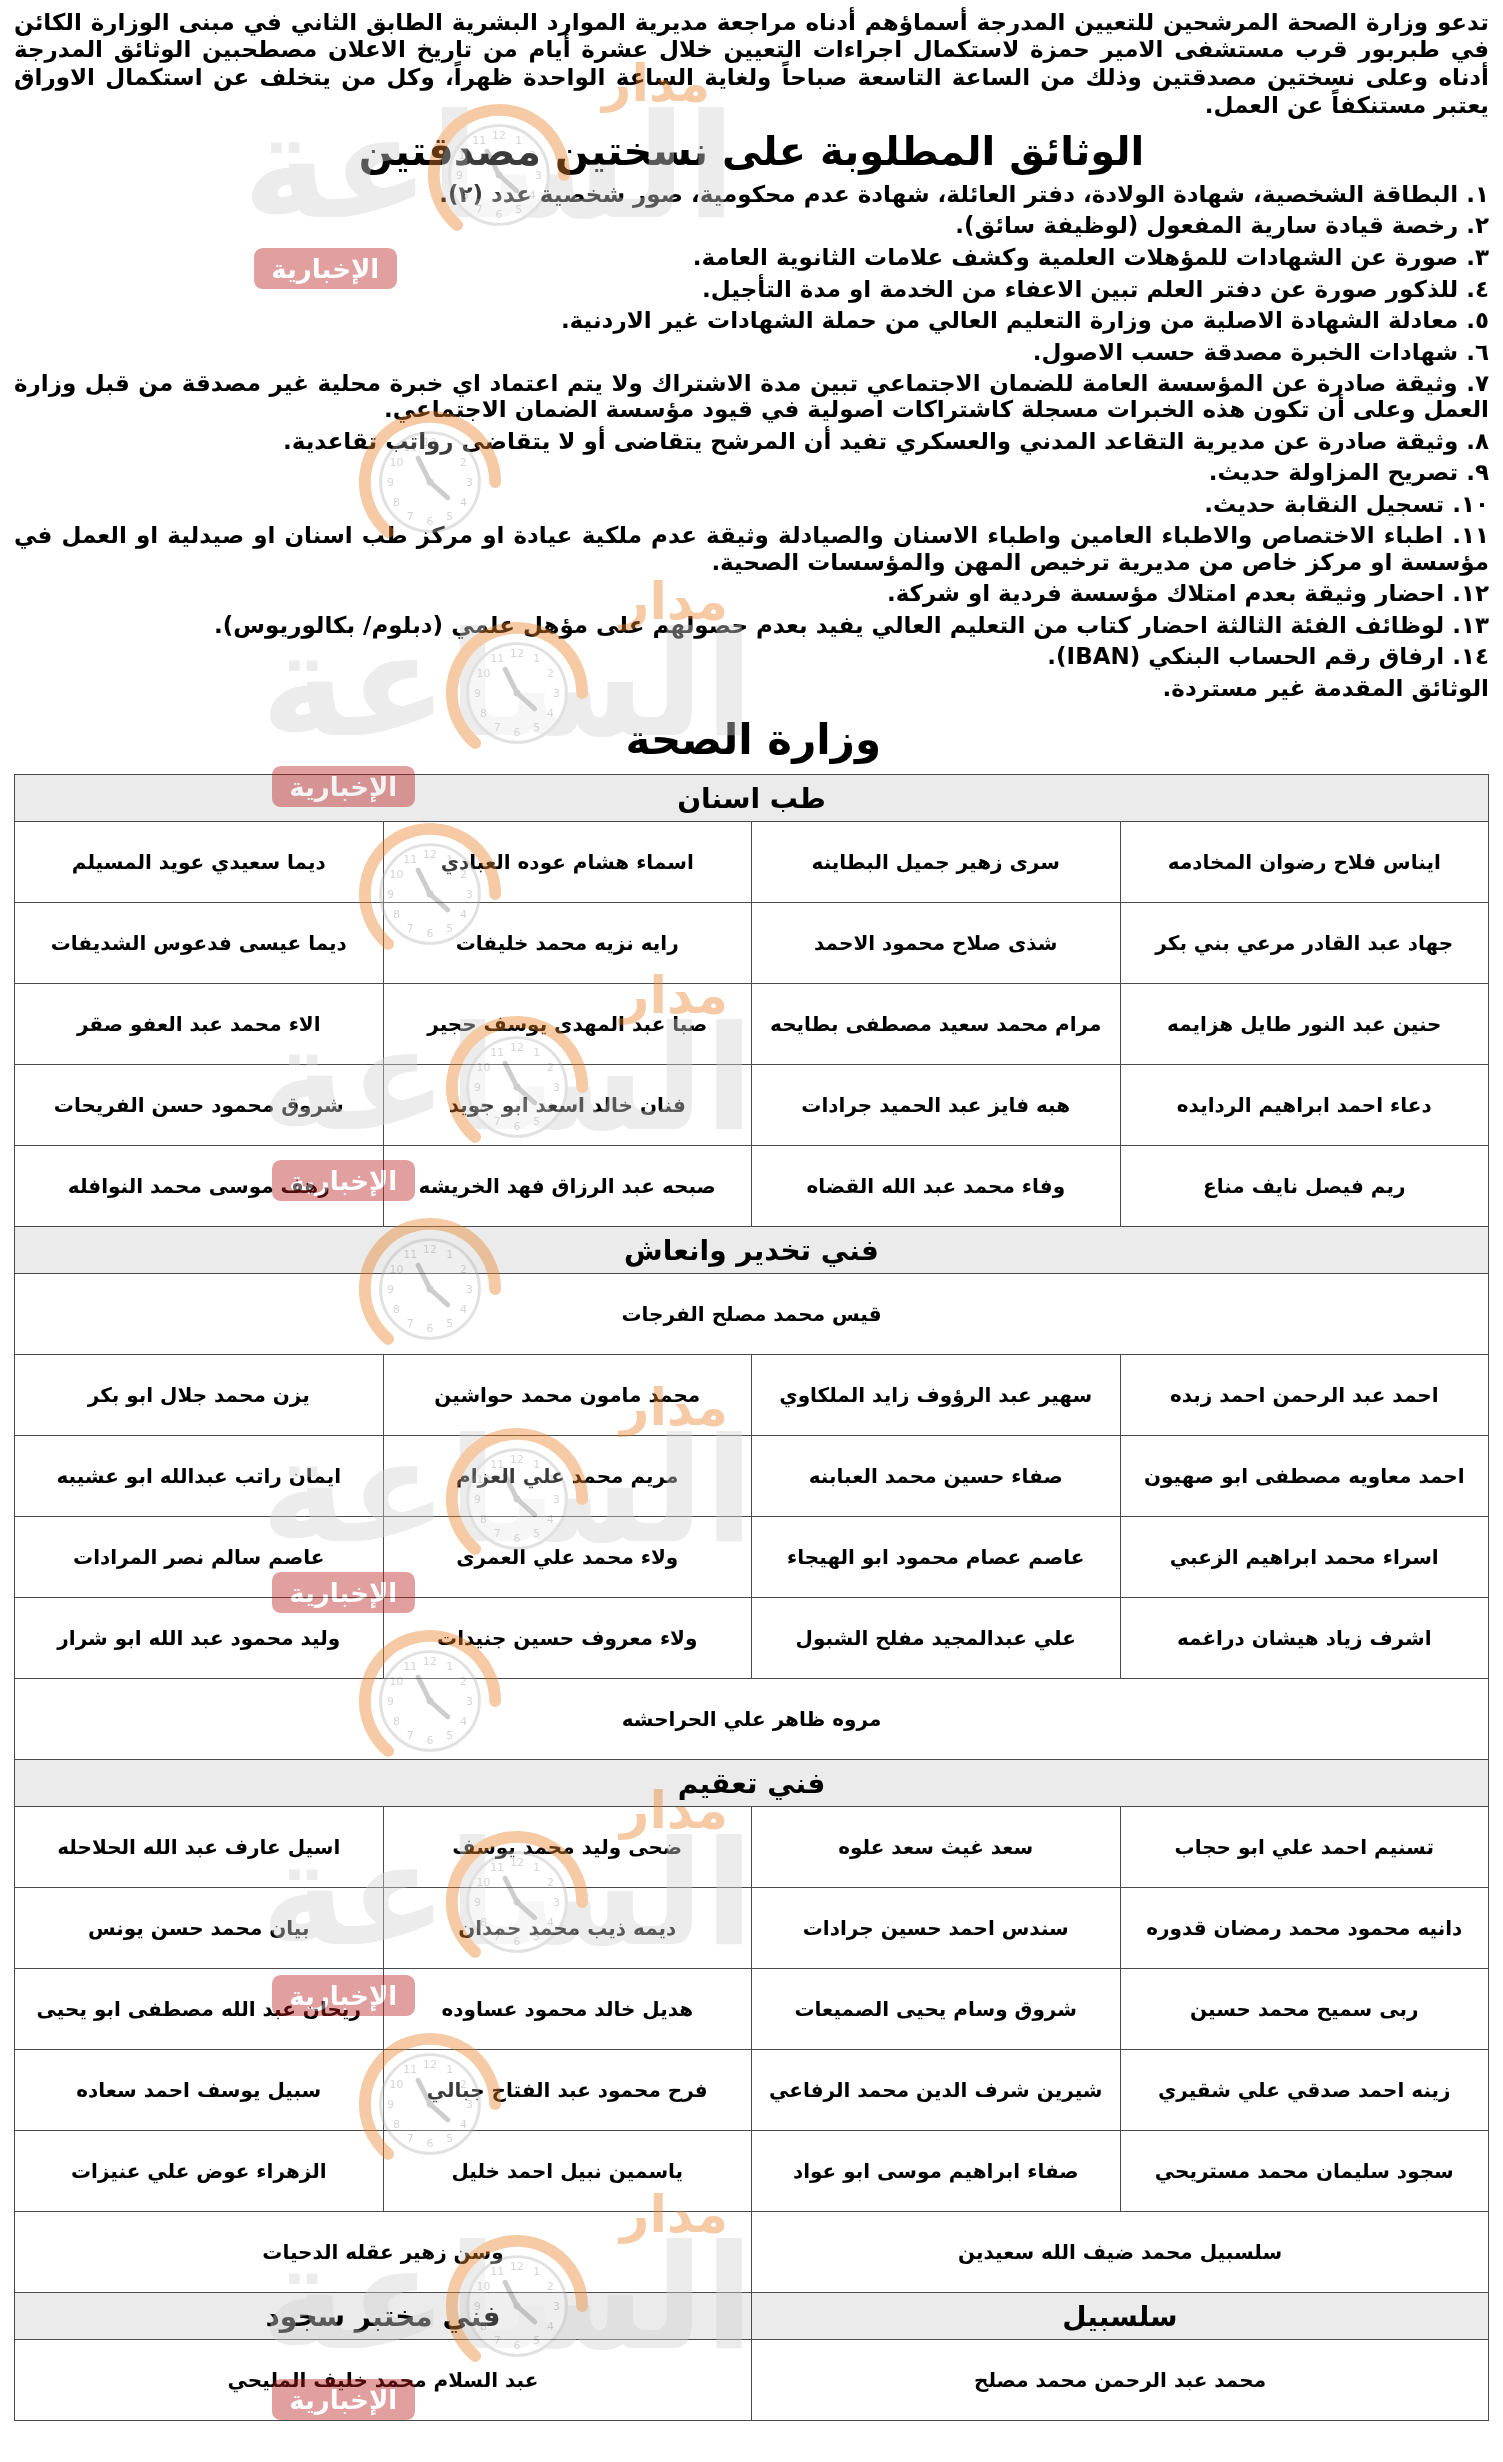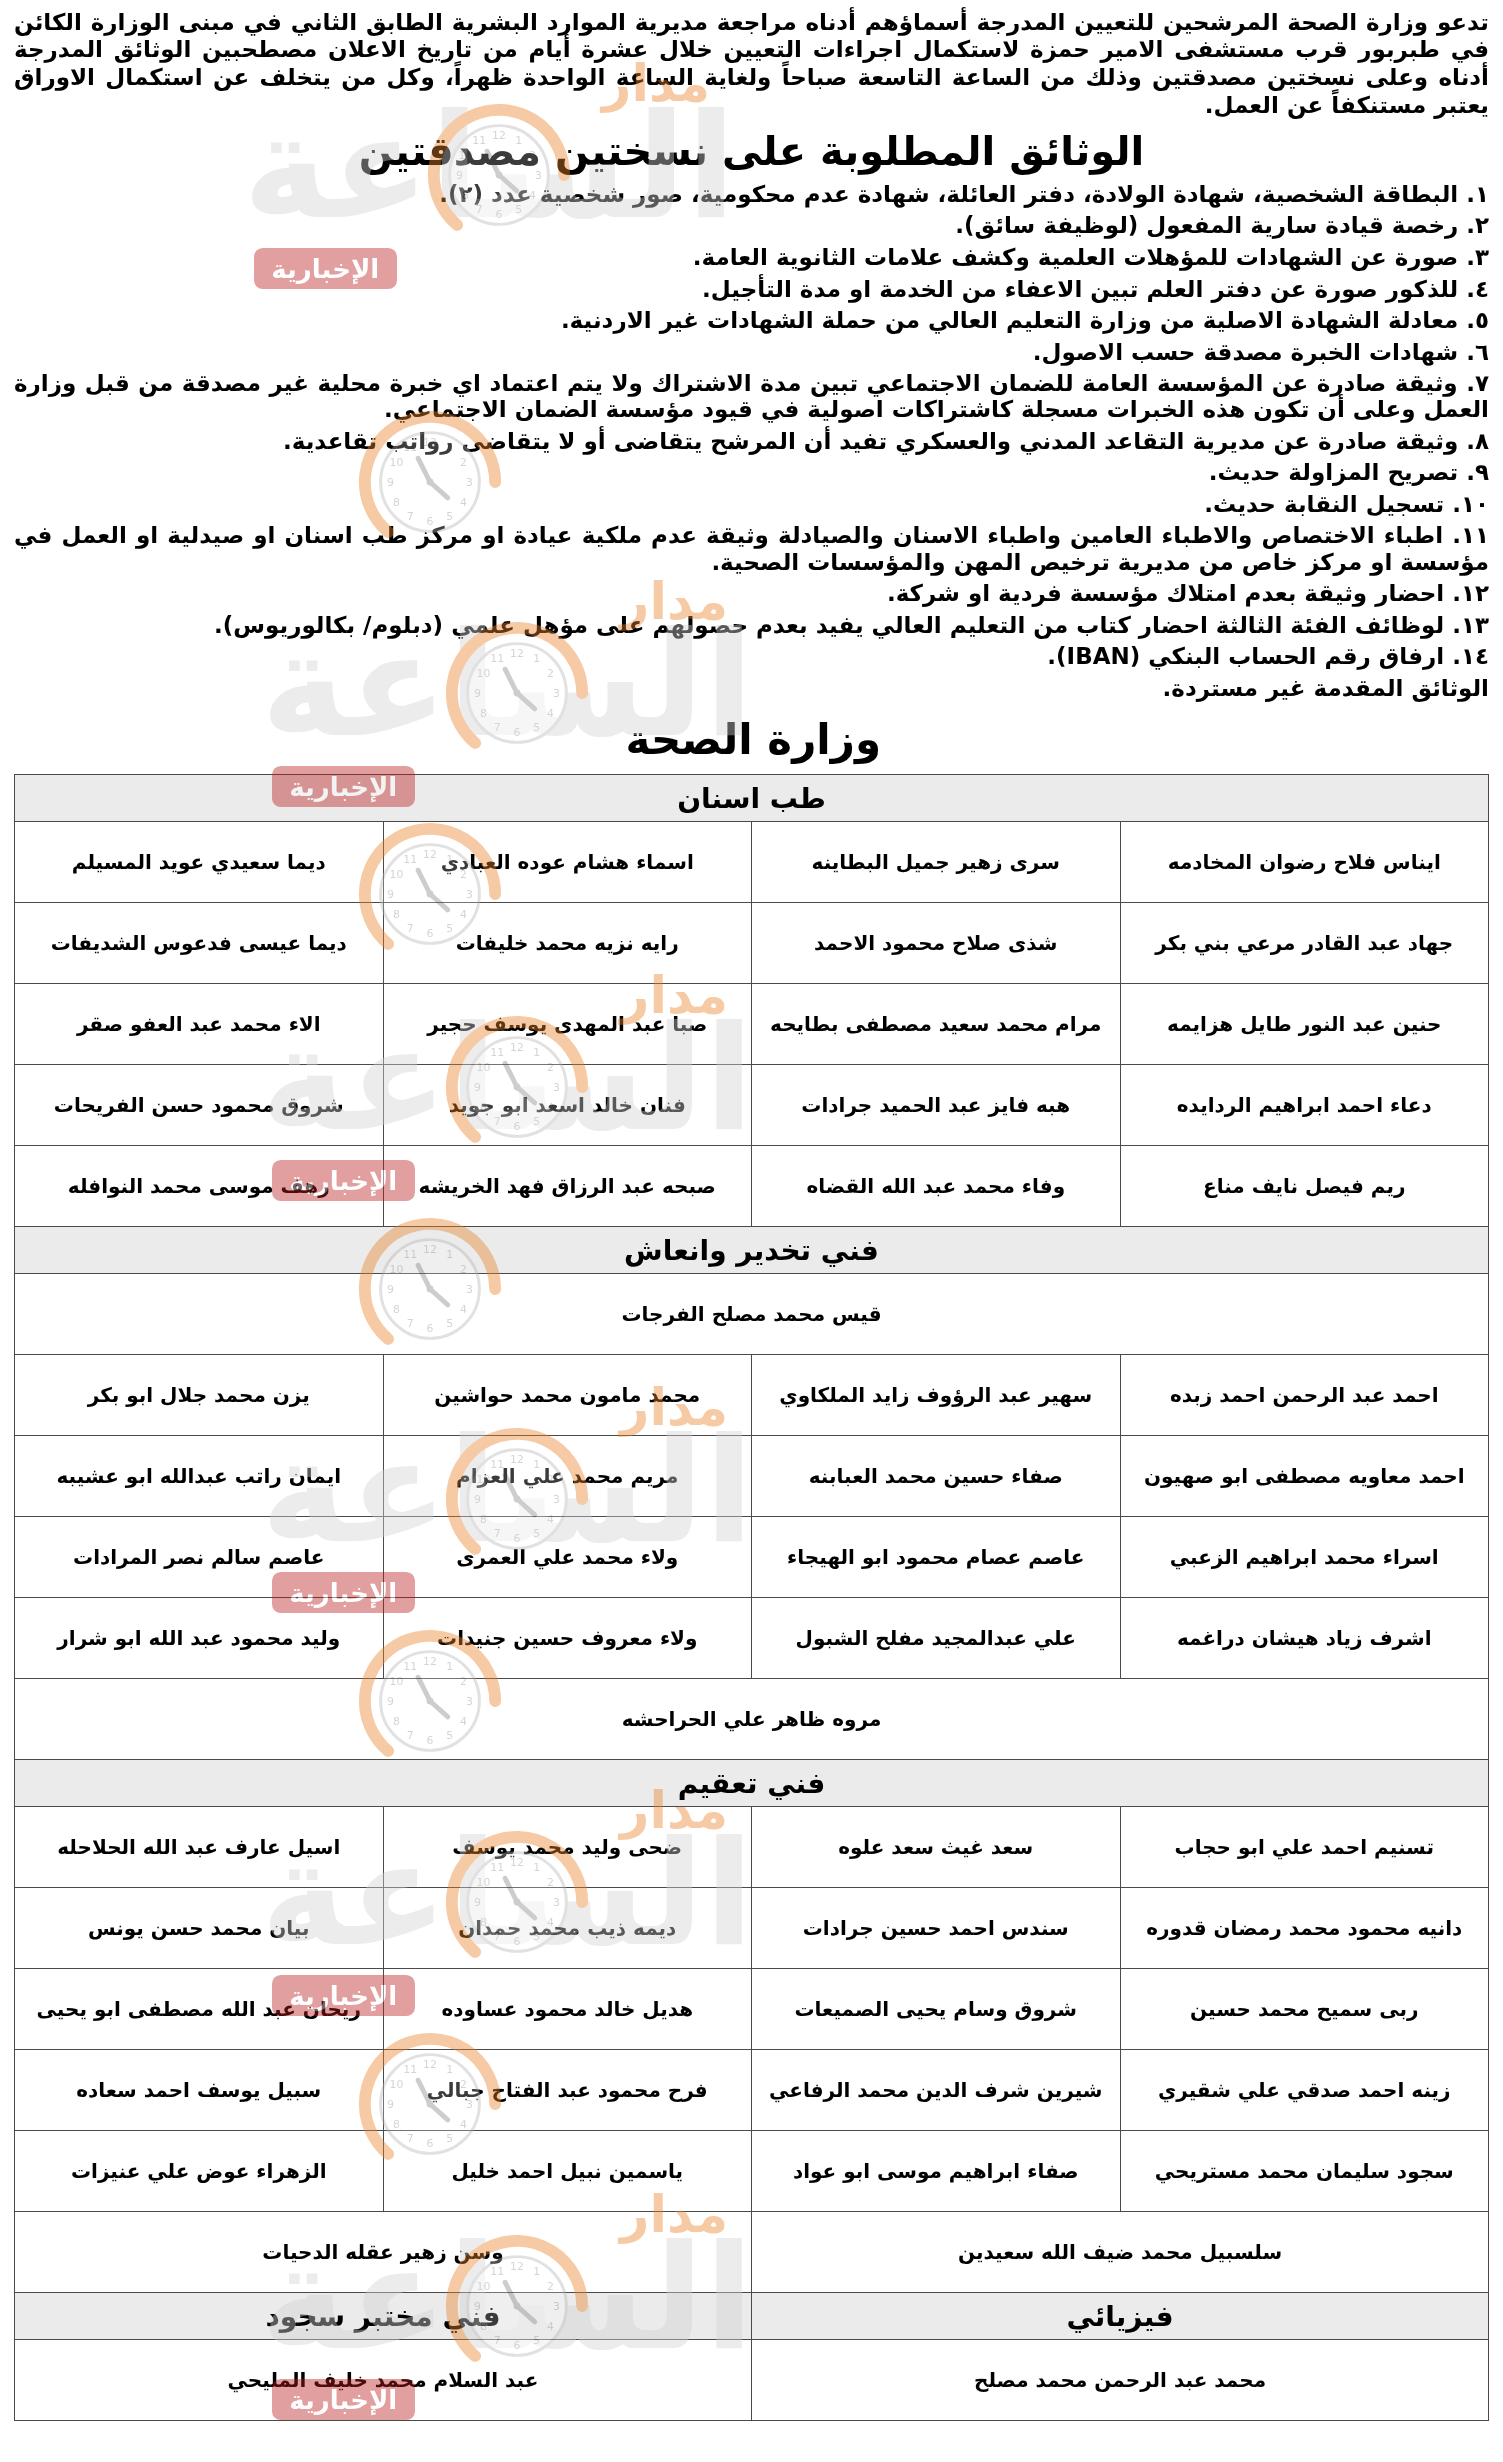--- a/index.html
+++ b/index.html
@@ -517,21 +517,21 @@
             <td class="name-cell">سجود سليمان محمد مستريحي</td>
             <td class="name-cell">صفاء ابراهيم موسى ابو عواد</td>
             <td class="name-cell">ياسمين نبيل احمد خليل</td>
             <td class="name-cell">الزهراء عوض علي عنيزات</td>
           </tr>
           <tr>
             <td colspan="2" class="name-cell">سلسبيل محمد ضيف الله سعيدين</td>
             <td colspan="2" class="name-cell">وسن زهير عقله الدحيات</td>
           </tr>
           <tr>
-            <td colspan="2" class="section-cell">فيزيائي</td>
+            <td colspan="2" class="section-cell">سلسبيل</td>
             <td colspan="2" class="section-cell">فني مختبر سجود</td>
           </tr>
           <tr>
             <td colspan="2" class="name-cell">محمد عبد الرحمن محمد مصلح</td>
             <td colspan="2" class="name-cell">عبد السلام محمد خليف المليحي</td>
           </tr>
         </tbody>
     </table>
 
   </div>

